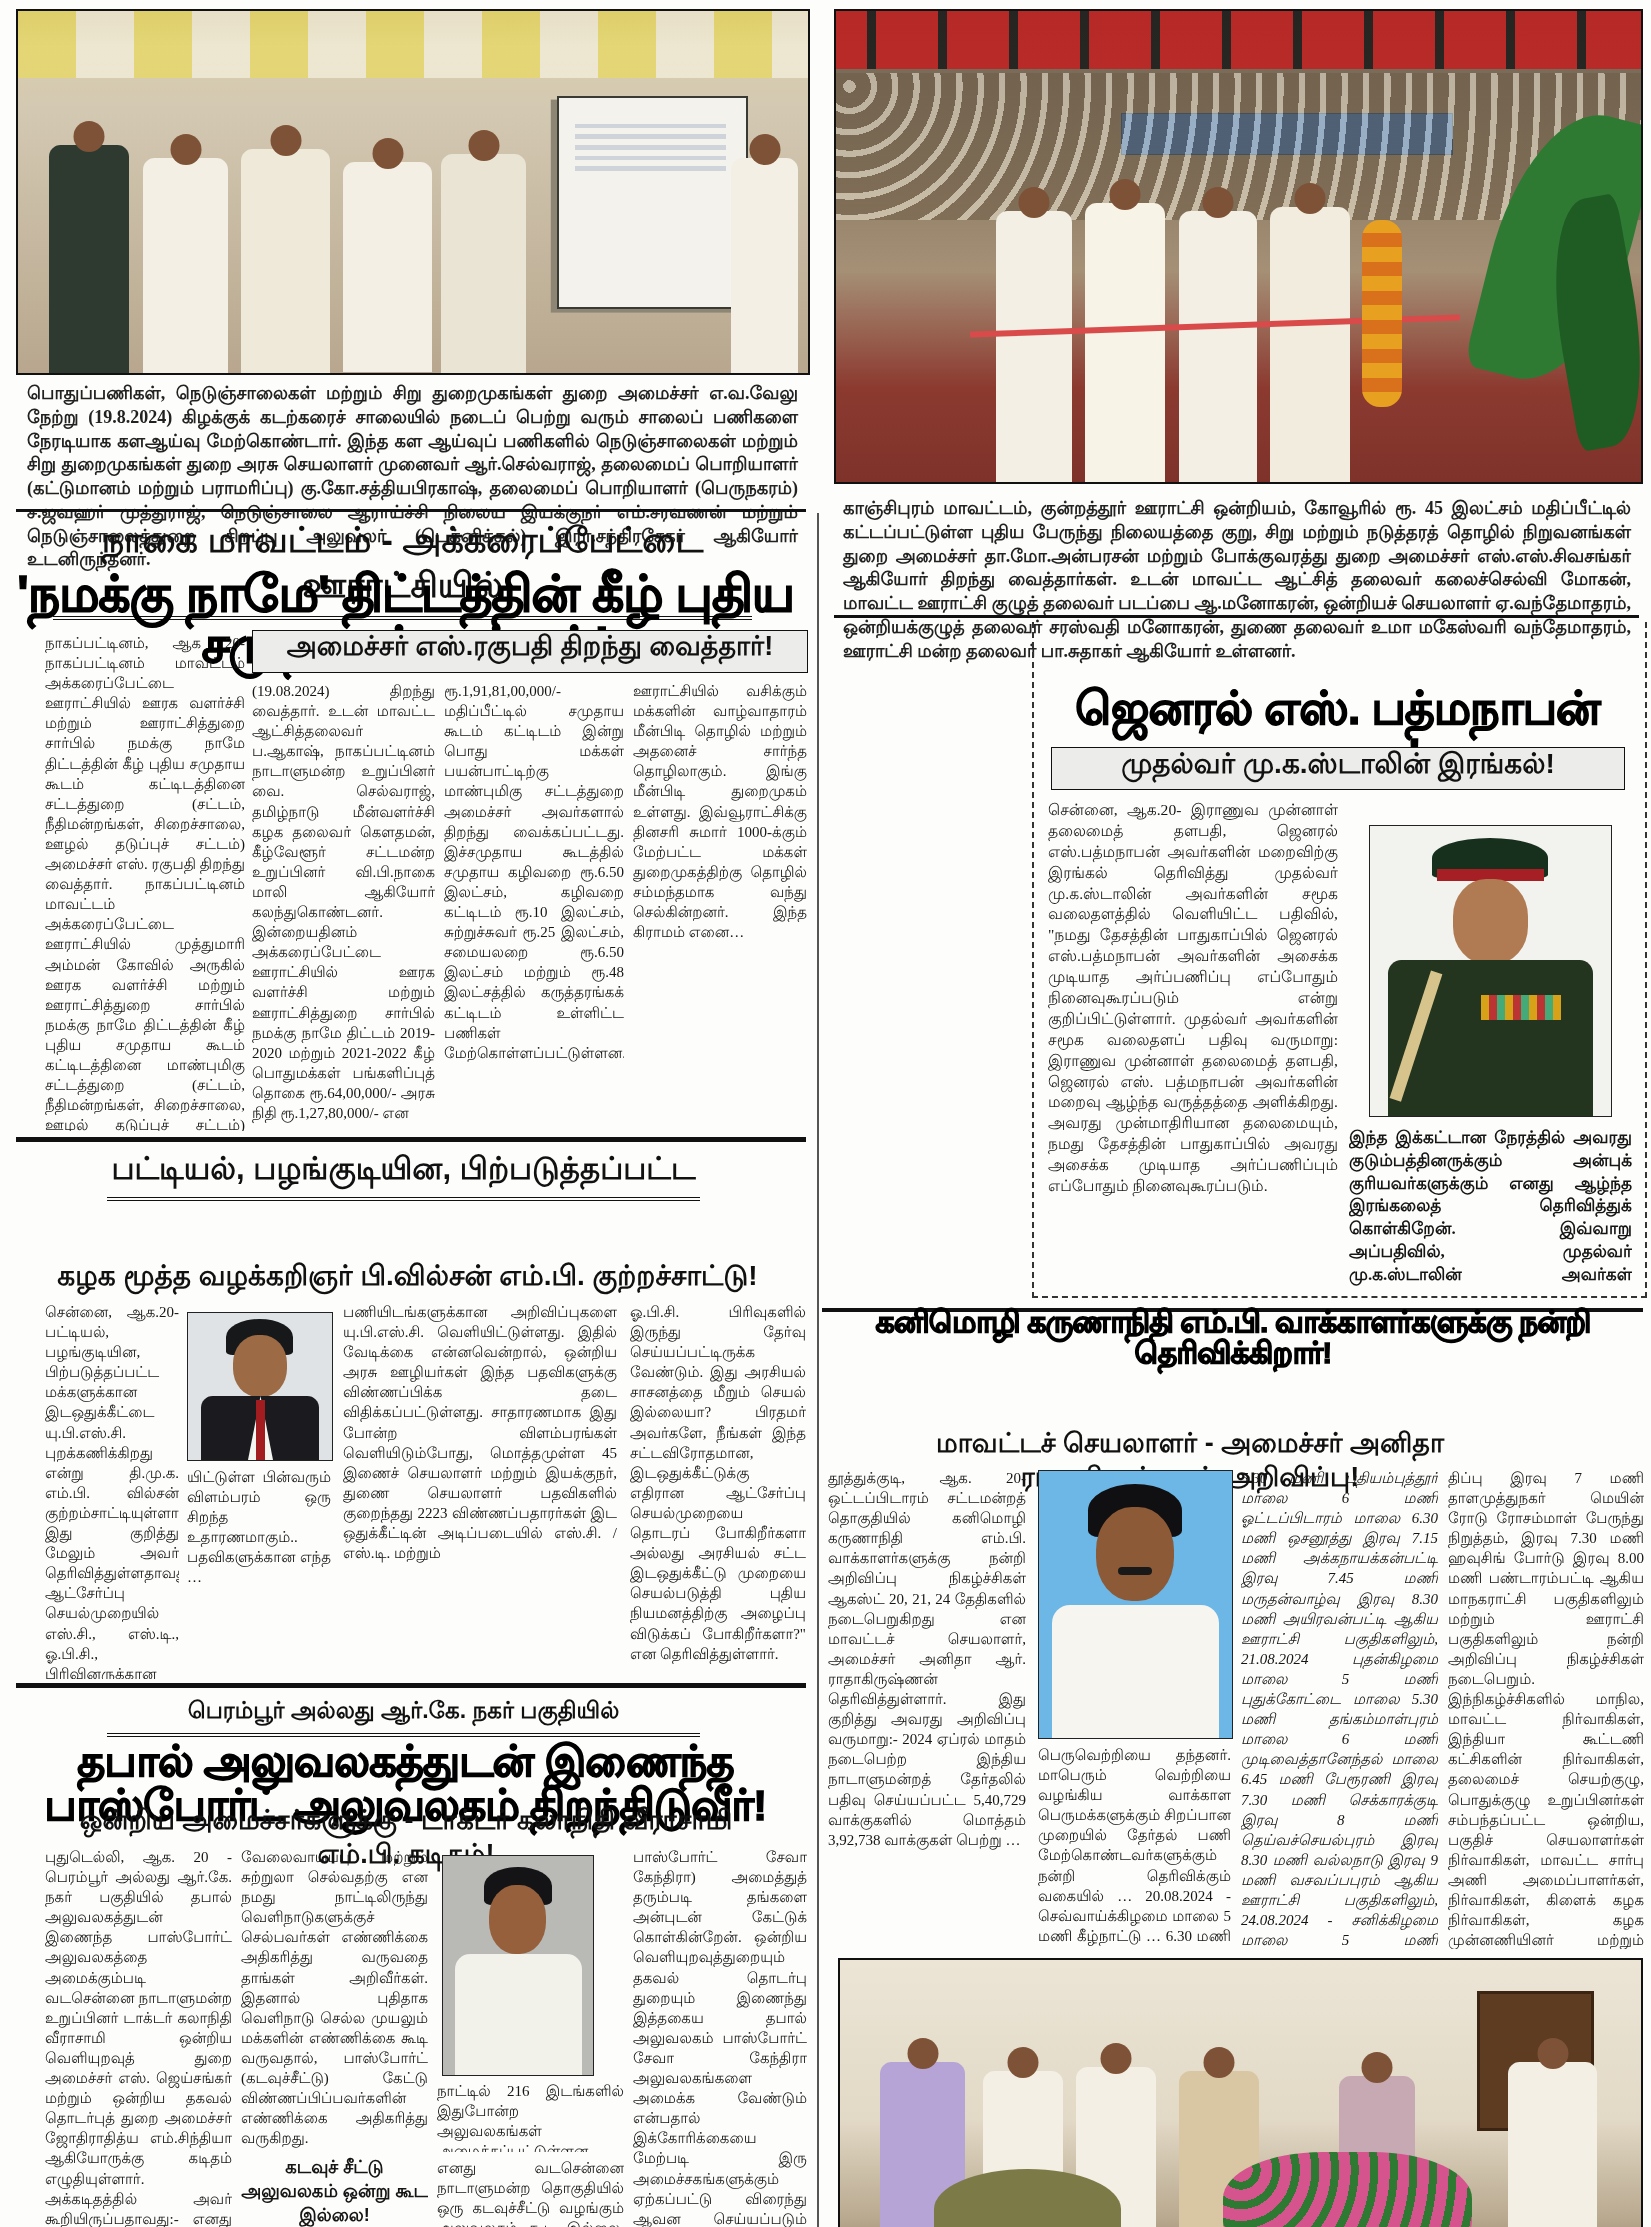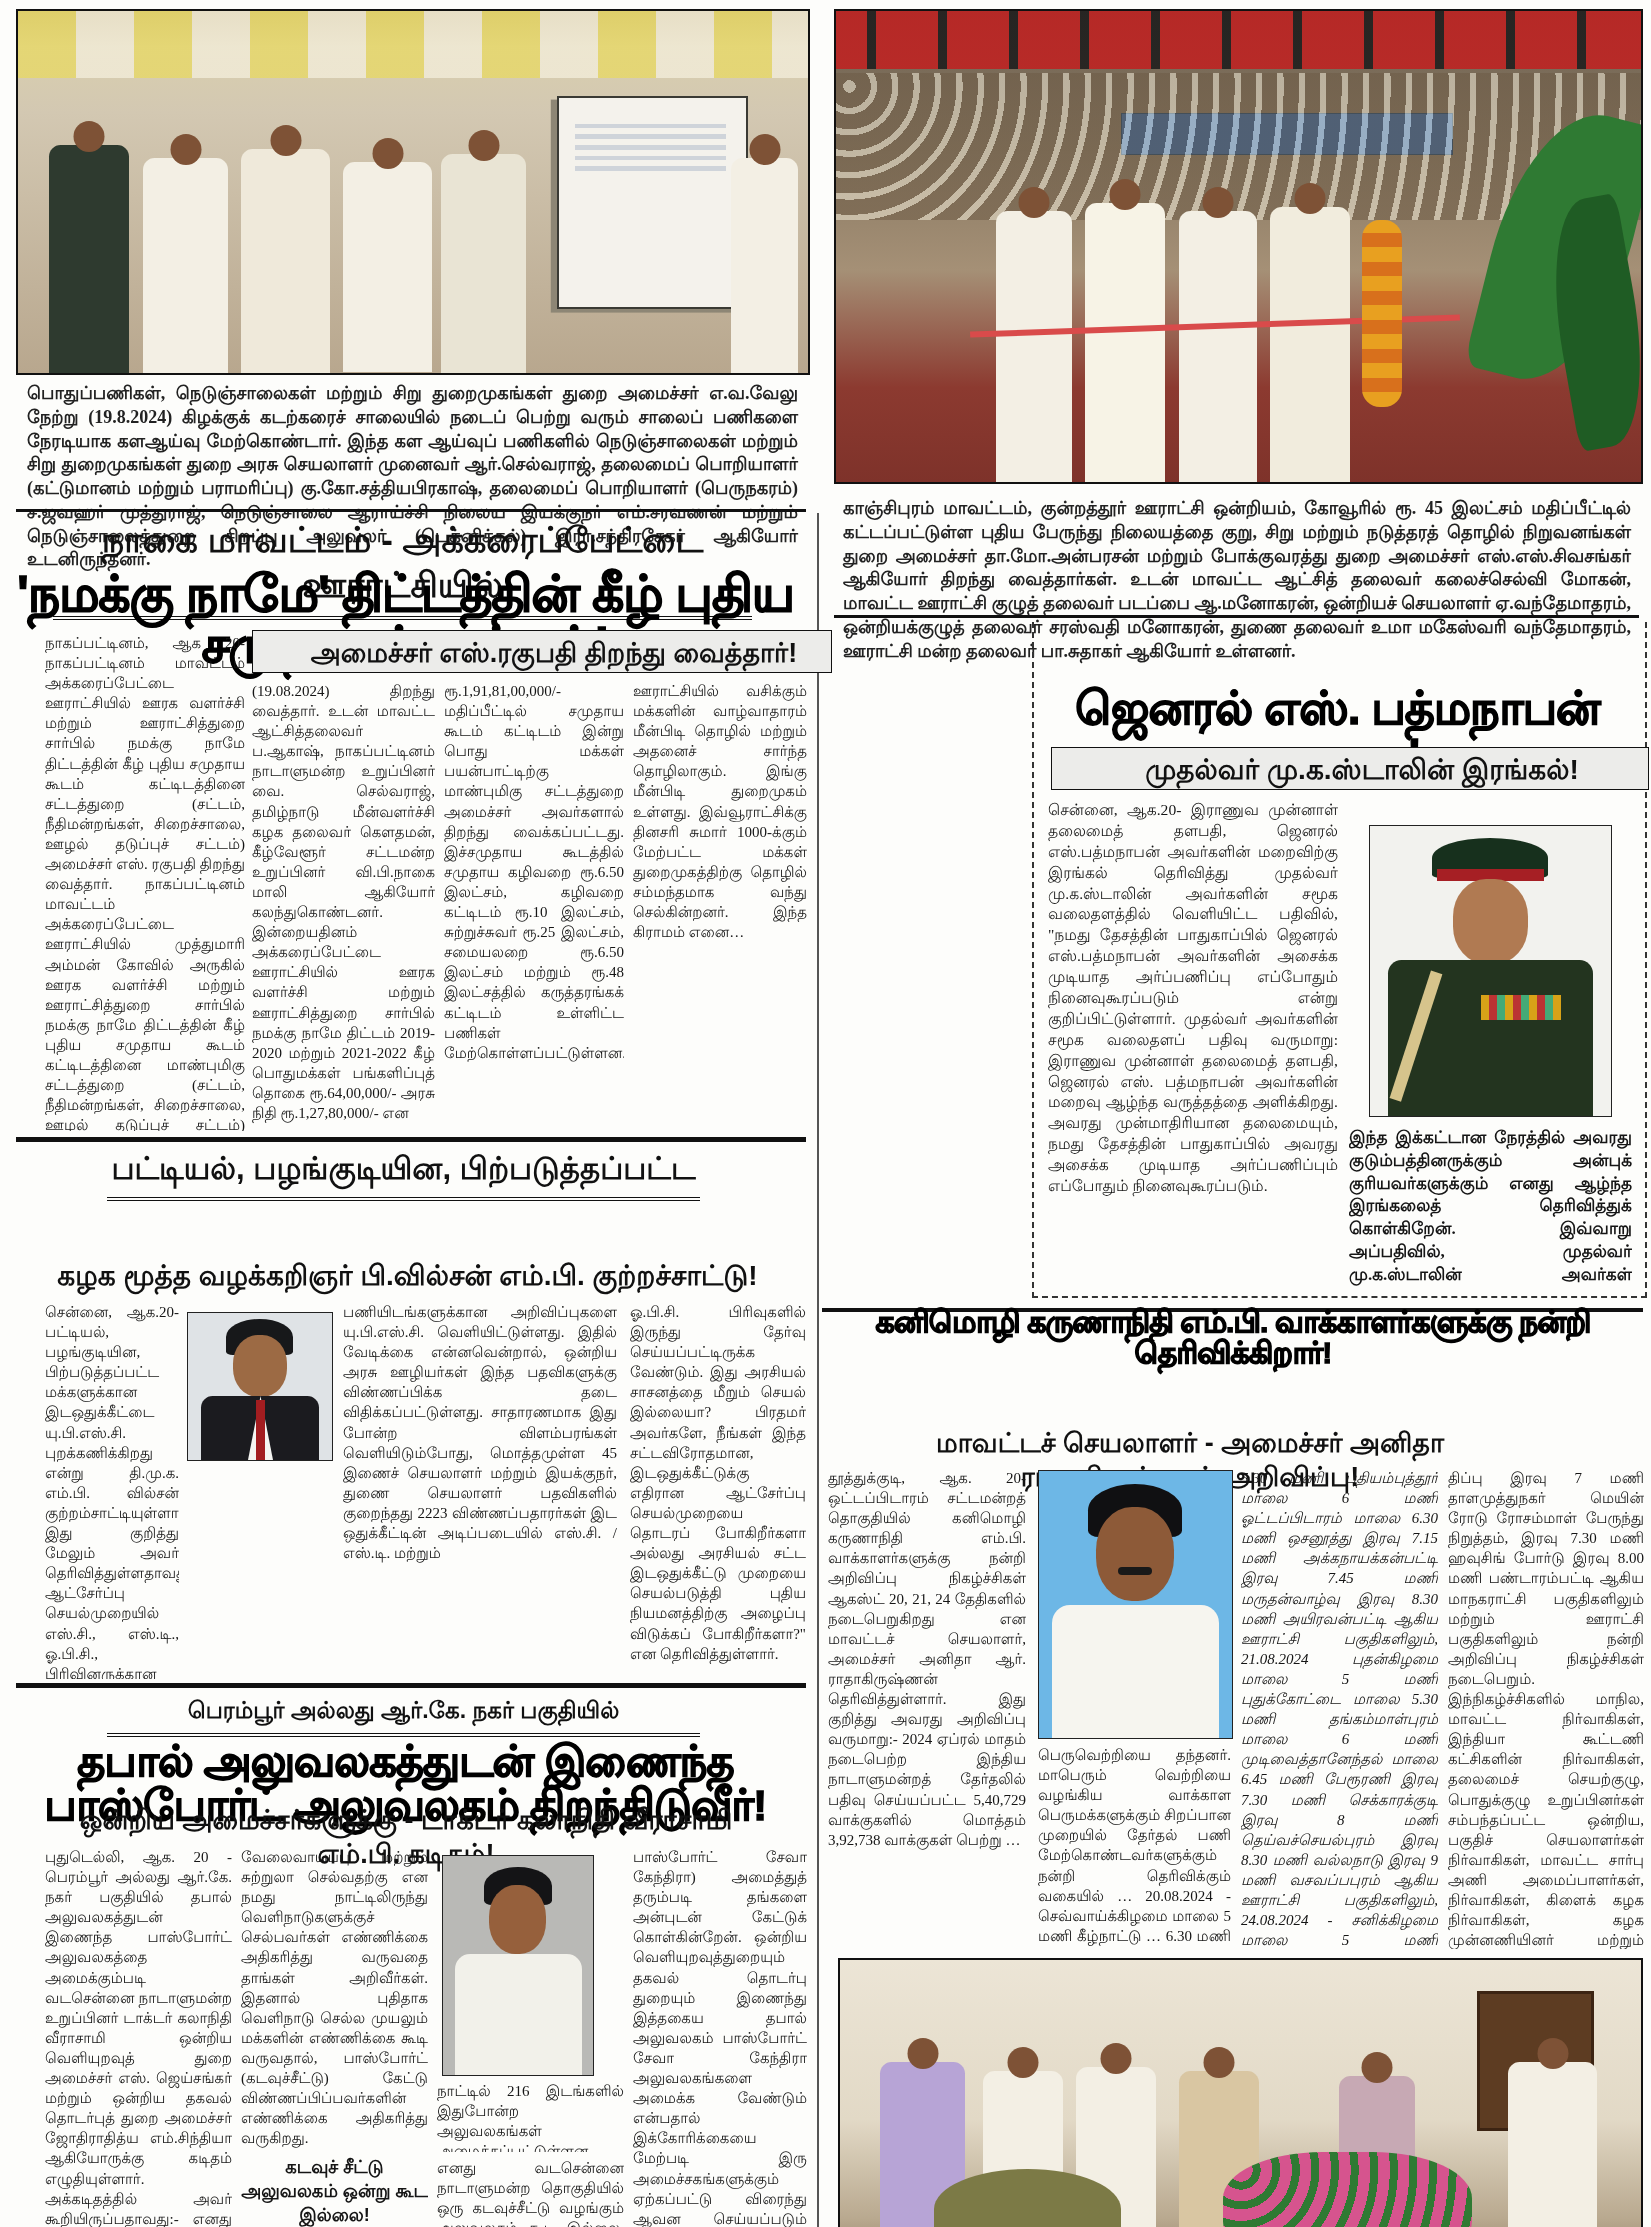--- a/index.html
+++ b/index.html
@@ -9,21 +9,21 @@
   .photo{position:absolute;border:2.2px solid #111;background:#cbbfa8;overflow:hidden;}
   .cap{position:absolute;font-size:18px;line-height:1.32;text-align:justify;font-weight:bold;color:#222;}
   .rule{position:absolute;background:#111;}
   .vrule{position:absolute;background:#555;}
   .kicker{position:absolute;font-family:"Liberation Sans",sans-serif;font-weight:bold;
           text-align:center;border-bottom:4px double #111;padding-bottom:6.2px;color:#111;}
   .headline{position:absolute;font-family:"Liberation Sans",sans-serif;font-weight:bold;
             text-align:center;letter-spacing:-0.9px;line-height:1.02;color:#000;
             -webkit-text-stroke:1.3px #000;}
   .subhead{position:absolute;font-family:"Liberation Sans",sans-serif;font-weight:bold;text-align:center;color:#111;}
-  .subbox{background:#ececea;border:1.8px solid #111;display:flex;align-items:flex-end;justify-content:center;padding-left:24px;}
+  .subbox{background:#ececea;border:1.8px solid #111;display:flex;align-items:flex-start;justify-content:center;}
   .col{position:absolute;font-size:15px;line-height:1.34;text-align:justify;overflow:hidden;color:#151515;}
   .boldcol{font-weight:bold;font-size:17px;}
   .mini-head{display:block;text-align:center;font-weight:bold;font-family:"Liberation Sans",sans-serif;
              font-size:18px;margin:6.2px 0 3.6px 0;}
   
   .p{position:absolute;background:#f3efe4;border-radius:11.6px 11.6px 0 0;}
   .p:before{content:"";position:absolute;left:50%;top:-24px;transform:translateX(-50%);
             width:31px;height:31px;border-radius:50%;background:#7e5236;}
   .leaf{position:absolute;background:#2f7a33;border-radius:60% 10% 60% 10%;}
   .portrait{position:absolute;border:1.8px solid #222;overflow:hidden;}
@@ -97,20 +97,21 @@
   <div class="kicker" style="left:107px;top:1151px;width:593px;font-size:31px;">பட்டியல், பழங்குடியின, பிற்படுத்தப்பட்ட</div>
   <div class="subhead" style="left:40px;top:1260px;width:735px;font-size:28px;">கழக மூத்த வழக்கறிஞர் பி.வில்சன் எம்.பி. குற்றச்சாட்டு!</div>
   <div class="col" style="left:45px;top:1302px;width:134px;height:377px;">சென்னை, ஆக.20- பட்டியல், பழங்குடியின, பிற்படுத்தப்பட்ட மக்களுக்கான இடஒதுக்கீட்டை யு.பி.எஸ்.சி. புறக்கணிக்கிறது என்று தி.மு.க. எம்.பி. வில்சன் குற்றம்சாட்டியுள்ளார். இது குறித்து மேலும் அவர் தெரிவித்துள்ளதாவது:- ஆட்சேர்ப்பு செயல்முறையில் எஸ்.சி., எஸ்.டி., ஓ.பி.சி., பிரிவினருக்கான இட ஒதுக்கீட்டை பின்பற்றாமல் யு.பி.எஸ்.சி. வெளி</div>
   <div class="portrait" style="left:187px;top:1312px;width:144px;height:147px;background:#dfe3e6;">
     <div class="abs" style="left:38px;top:6.2px;width:67px;height:36px;border-radius:50% 50% 10% 10%;background:#17181a;"></div>
     <div class="abs" style="left:45px;top:22px;width:54px;height:62px;border-radius:46%;background:#9c6a44;"></div>
     <div class="abs" style="left:13.4px;top:83px;width:118px;height:64px;background:#1b1b1f;border-radius:11.6px 11.6px 0 0;"></div>
     <div class="abs" style="left:60px;top:83px;width:25px;height:64px;background:#f5f5f2;clip-path:polygon(50% 0,0 100%,100% 100%);"></div>
     <div class="abs" style="left:68px;top:87px;width:9px;height:60px;background:#a31d20;"></div>
   </div>
+  <div class="col" style="left:187px;top:1467px;width:144px;height:209px;">யிட்டுள்ள பின்வரும் விளம்பரம் ஒரு சிறந்த உதாரணமாகும்.. பதவிகளுக்கான எந்த …</div>
   <div class="col" style="left:343px;top:1302px;width:274px;height:377px;column-count:1;">பணியிடங்களுக்கான அறிவிப்புகளை யு.பி.எஸ்.சி. வெளியிட்டுள்ளது. இதில் வேடிக்கை என்னவென்றால், ஒன்றிய அரசு ஊழியர்கள் இந்த பதவிகளுக்கு விண்ணப்பிக்க தடை விதிக்கப்பட்டுள்ளது. சாதாரணமாக இது போன்ற விளம்பரங்கள் வெளியிடும்போது, மொத்தமுள்ள 45 இணைச் செயலாளர் மற்றும் இயக்குநர், துணை செயலாளர் பதவிகளில் குறைந்தது 2223 விண்ணப்பதாரர்கள் இட ஒதுக்கீட்டின் அடிப்படையில் எஸ்.சி. / எஸ்.டி. மற்றும்</div>
   <div class="col" style="left:630px;top:1302px;width:176px;height:377px;">ஓ.பி.சி. பிரிவுகளில் இருந்து தேர்வு செய்யப்பட்டிருக்க வேண்டும். இது அரசியல் சாசனத்தை மீறும் செயல் இல்லையா? பிரதமர் அவர்களே, நீங்கள் இந்த சட்டவிரோதமான, இடஒதுக்கீட்டுக்கு எதிரான ஆட்சேர்ப்பு செயல்முறையை தொடரப் போகிறீர்களா அல்லது அரசியல் சட்ட இடஒதுக்கீட்டு முறையை செயல்படுத்தி புதிய நியமனத்திற்கு அழைப்பு விடுக்கப் போகிறீர்களா?" என தெரிவித்துள்ளார்.</div>
 
   <div class="rule" style="left:822px;top:1308px;width:821px;height:4px;"></div>
   <div class="headline" style="left:821px;top:1307px;width:824px;font-size:30px;text-align:center;">கனிமொழி கருணாநிதி எம்.பி. வாக்காளர்களுக்கு நன்றி தெரிவிக்கிறார்!</div>
   <div class="subhead" style="left:838px;top:1428px;width:704px;font-size:27px;">மாவட்டச் செயலாளர் - அமைச்சர் அனிதா ராதாகிருஷ்ணன் அறிவிப்பு!</div>
   <div class="col" style="left:828px;top:1468px;width:198px;height:481px;">தூத்துக்குடி, ஆக. 20- ஒட்டப்பிடாரம் சட்டமன்றத் தொகுதியில் கனிமொழி கருணாநிதி எம்.பி. வாக்காளர்களுக்கு நன்றி அறிவிப்பு நிகழ்ச்சிகள் ஆகஸ்ட் 20, 21, 24 தேதிகளில் நடைபெறுகிறது என மாவட்டச் செயலாளர், அமைச்சர் அனிதா ஆர். ராதாகிருஷ்ணன் தெரிவித்துள்ளார். இது குறித்து அவரது அறிவிப்பு வருமாறு:- 2024 ஏப்ரல் மாதம் நடைபெற்ற இந்திய நாடாளுமன்றத் தேர்தலில் பதிவு செய்யப்பட்ட 5,40,729 வாக்குகளில் மொத்தம் 3,92,738 வாக்குகள் பெற்று …</div>
   <div class="portrait" style="left:1038px;top:1470px;width:193px;height:267px;background:#6db7e6;">
     <div class="abs" style="left:49px;top:13.4px;width:94px;height:53px;border-radius:50% 50% 12% 12%;background:#101012;"></div>
     <div class="abs" style="left:57px;top:36px;width:78px;height:94px;border-radius:46%;background:#8d5a38;"></div>

